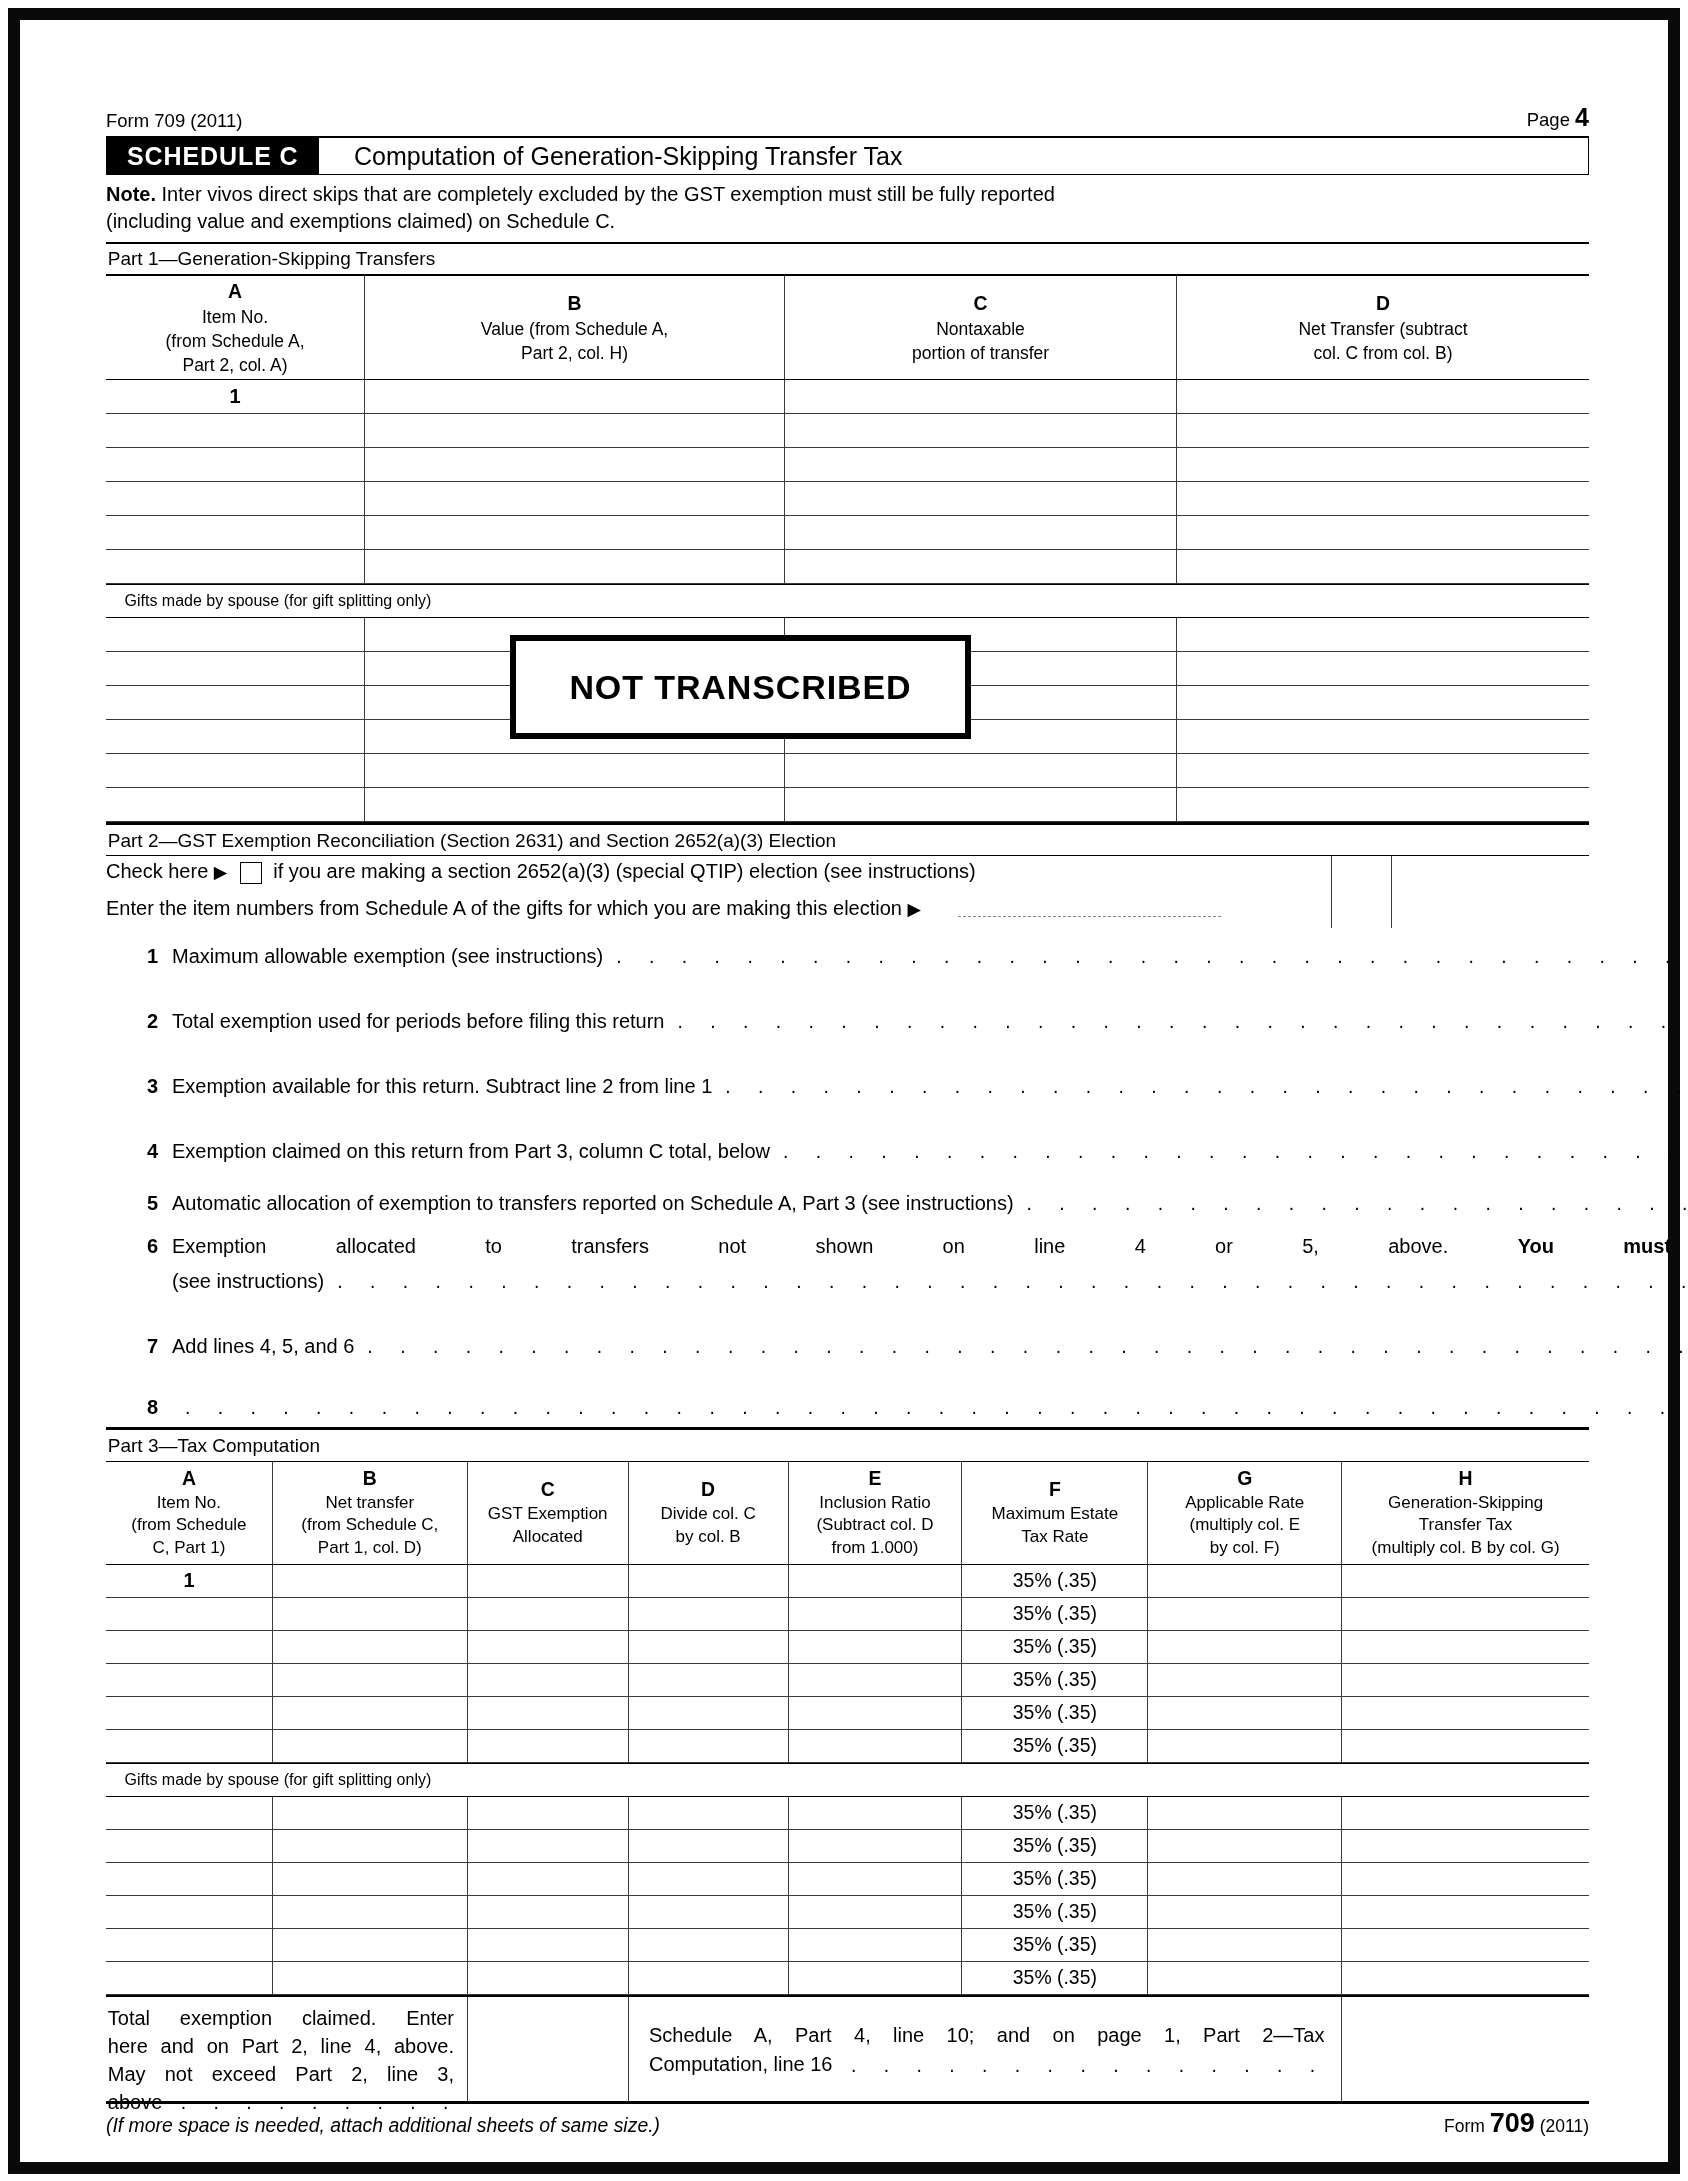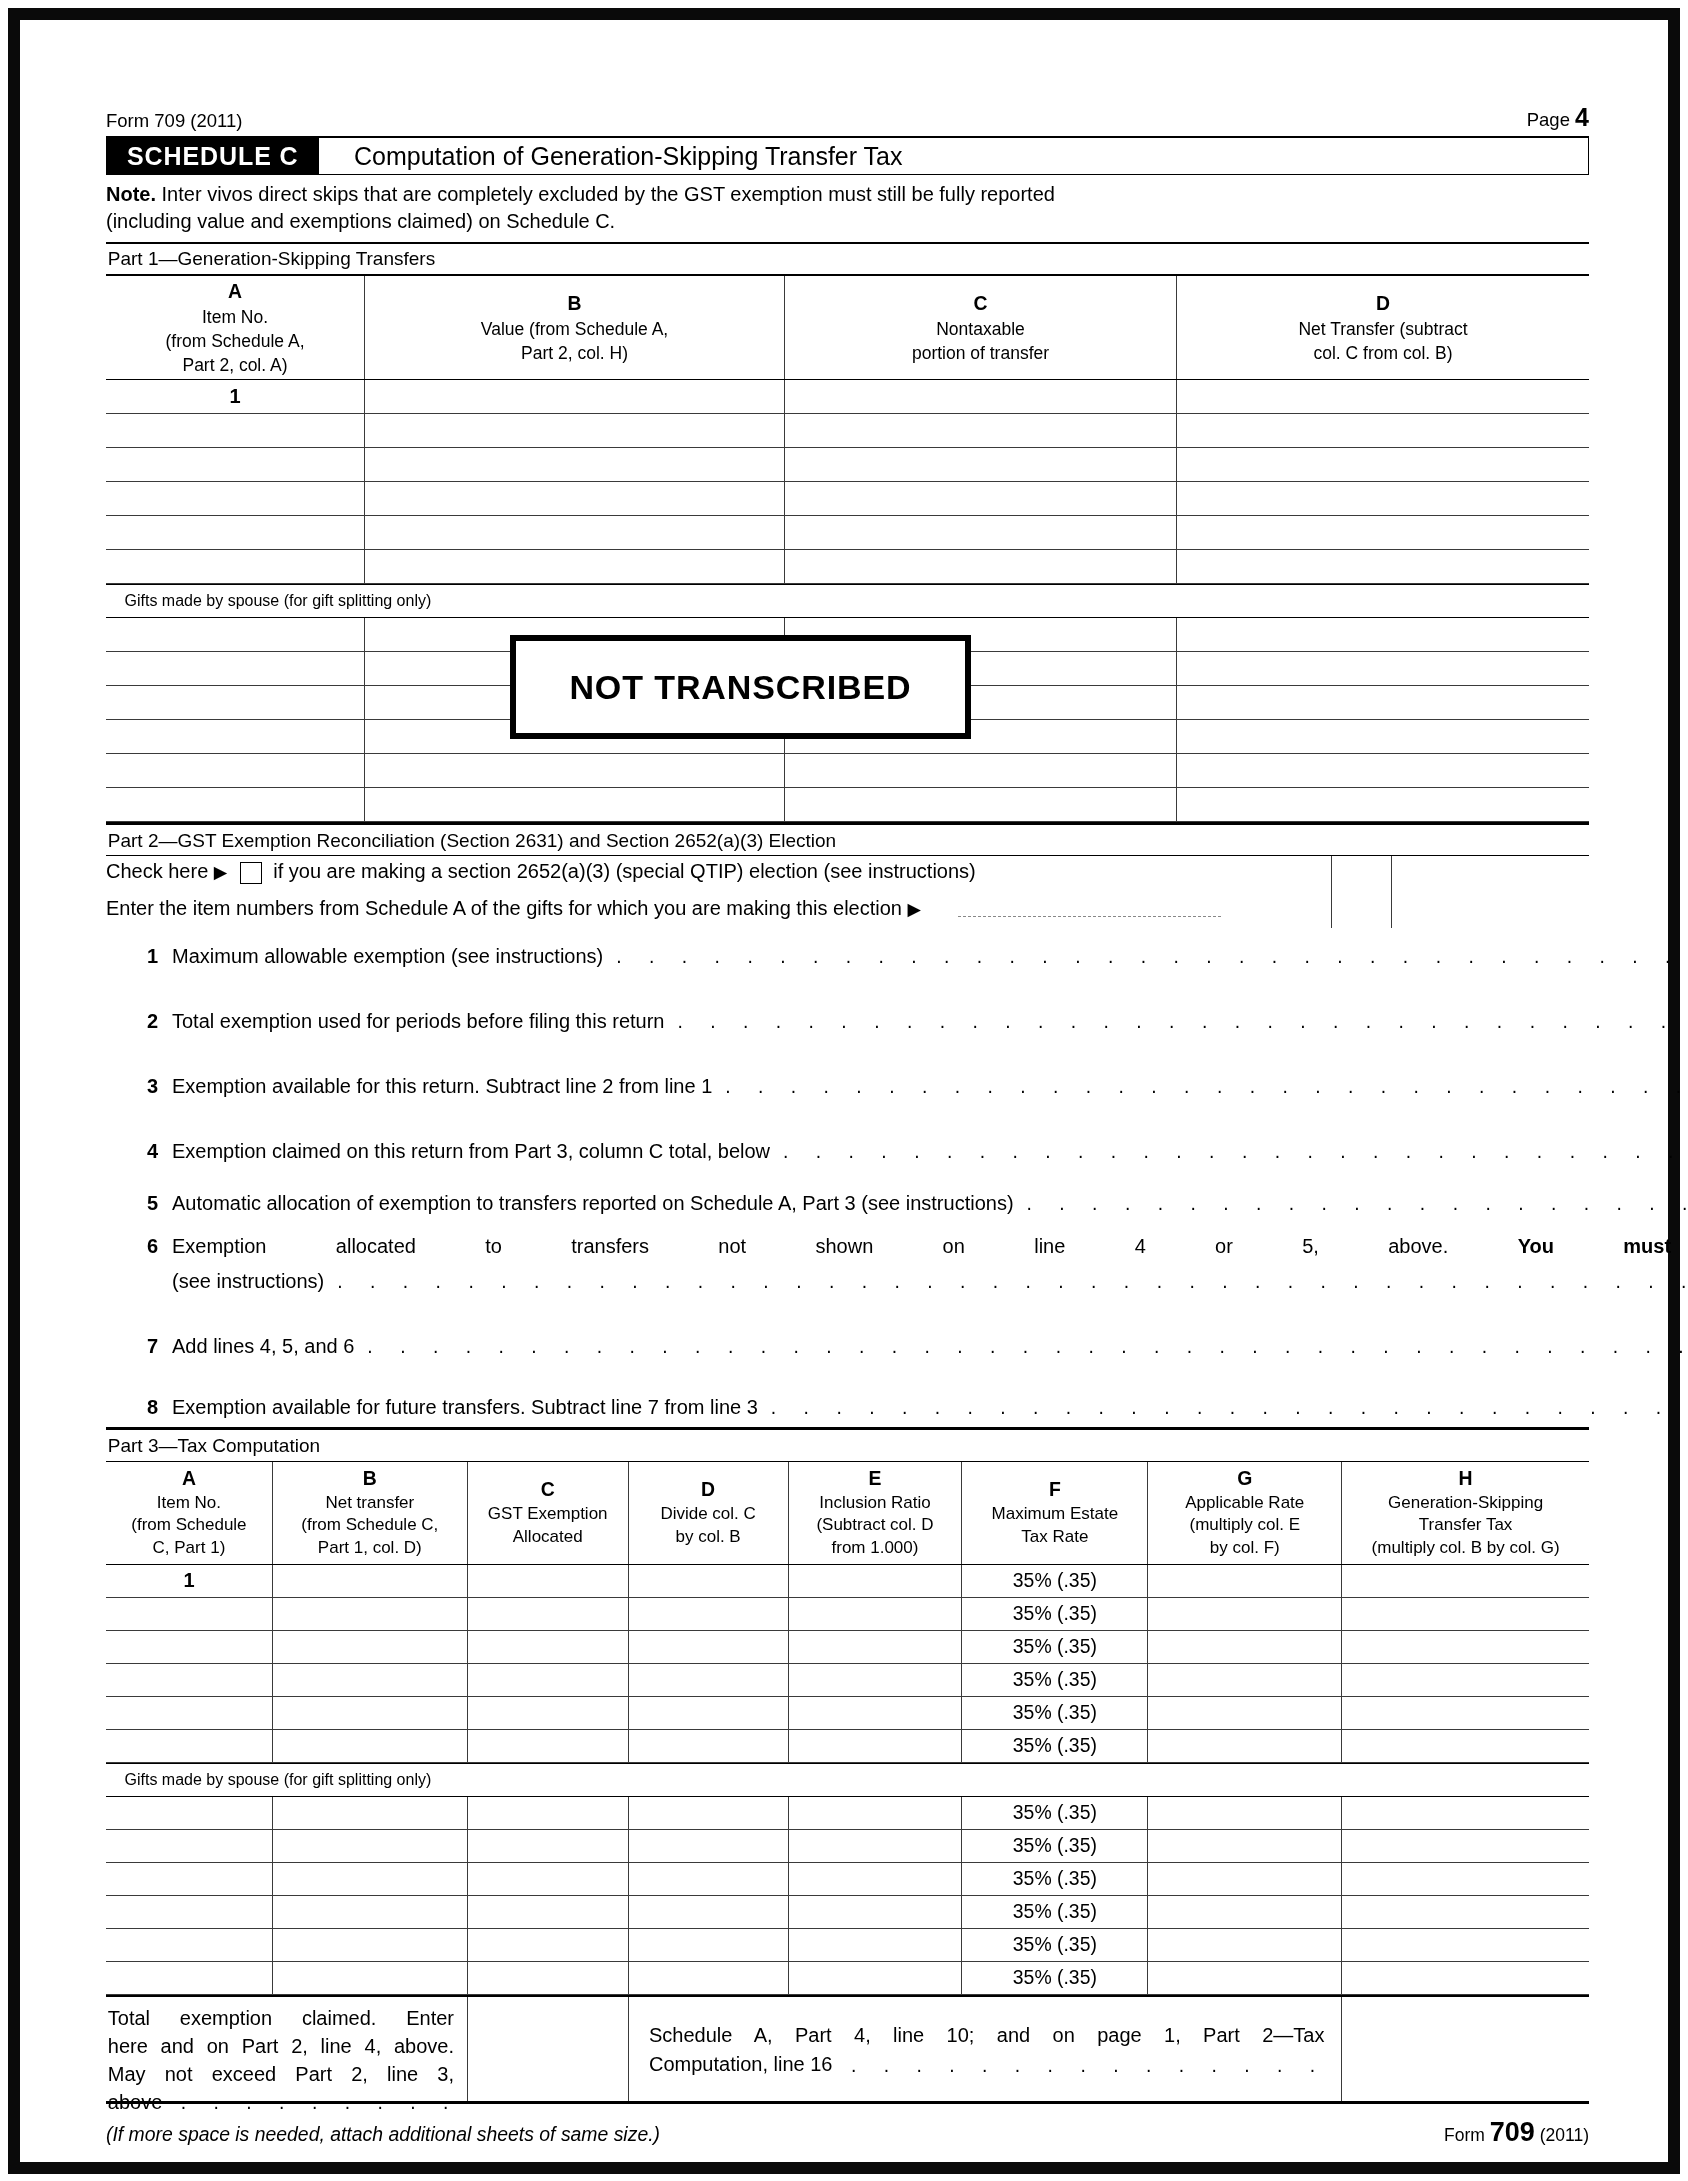--- a/index.html
+++ b/index.html
@@ -77,21 +77,21 @@
   .tc { border-left:0.9px solid #3a3a3a; height:100%; }
   .tc:first-child { border-left:none; }
   .tc0 { width:361px; padding:7.4px 13px 5.5px 1.8px; font-size:20px; line-height:1.4; }
   .tc1 { width:161px; }
   .tc2 { width:713px; padding:24px 16.6px 5.5px 20px; font-size:20px; line-height:1.45; }
   .tc3 { width:248px; }
   .tline { text-align:justify; text-align-last:justify; }
   .tlast { display:flex; }
   .tlast .dots { margin:0 3.7px 0 18.5px; }
 
-  .footer { display:flex; justify-content:space-between; align-items:baseline; padding-top:13px;gap:28px; }
+  .footer { display:flex; justify-content:space-between; align-items:baseline; padding-top:4px;gap:28px; }
   .foot-left { font-style:italic; font-size:19.4px; }
   .foot-right { font-size:17.5px; }
   .foot-right b { font-size:27px; }
 </style>
 </head>
 <body>
 
 <div id="page">
   <div id="frame"></div>
   <div id="content">
@@ -306,21 +306,20 @@
           <span class="lnum">7</span>
           <span class="nowrap">Add lines 4, 5, and 6</span>
           <span class="dots">. . . . . . . . . . . . . . . . . . . . . . . . . . . . . . . . . . . . . . . . . . . . . . . . . . . . . . . . . . . .</span>
         </div>
 
       </div>
 
       <div class="p2row h66">
         <div class="p2text">
           <span class="lnum">8</span>
-          <span class="nowrap">Exemption available for future transfers. Subtract line 7 from line 3</span>
           <span class="dots">. . . . . . . . . . . . . . . . . . . . . . . . . . . . . . . . . . . . . . . . . . . . . . . . . . . . . . . . . . . .</span>
         </div>
 
       </div>
 
     </div>
 
     <div class="parthead parthead2">Part 3—Tax Computation</div>
 
     <div class="p3hdr">

